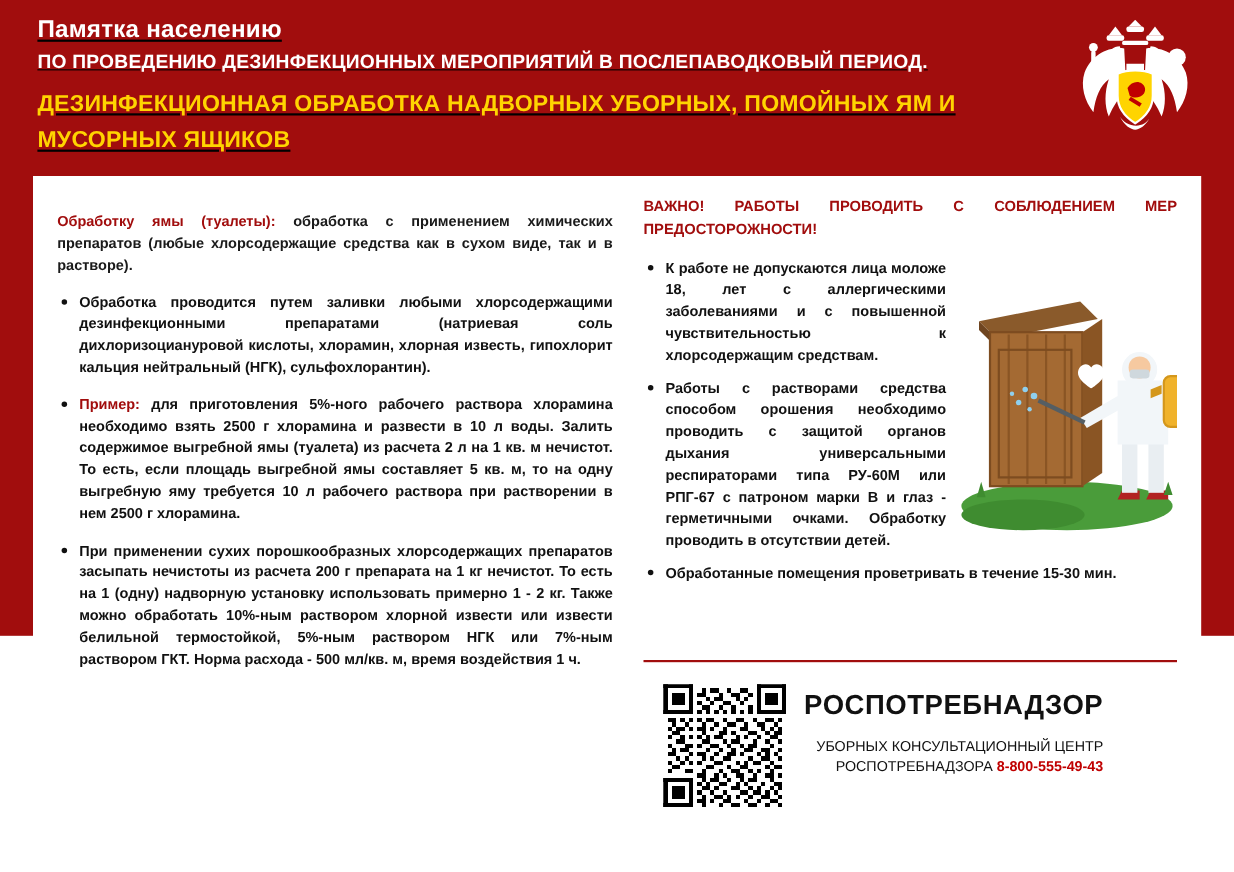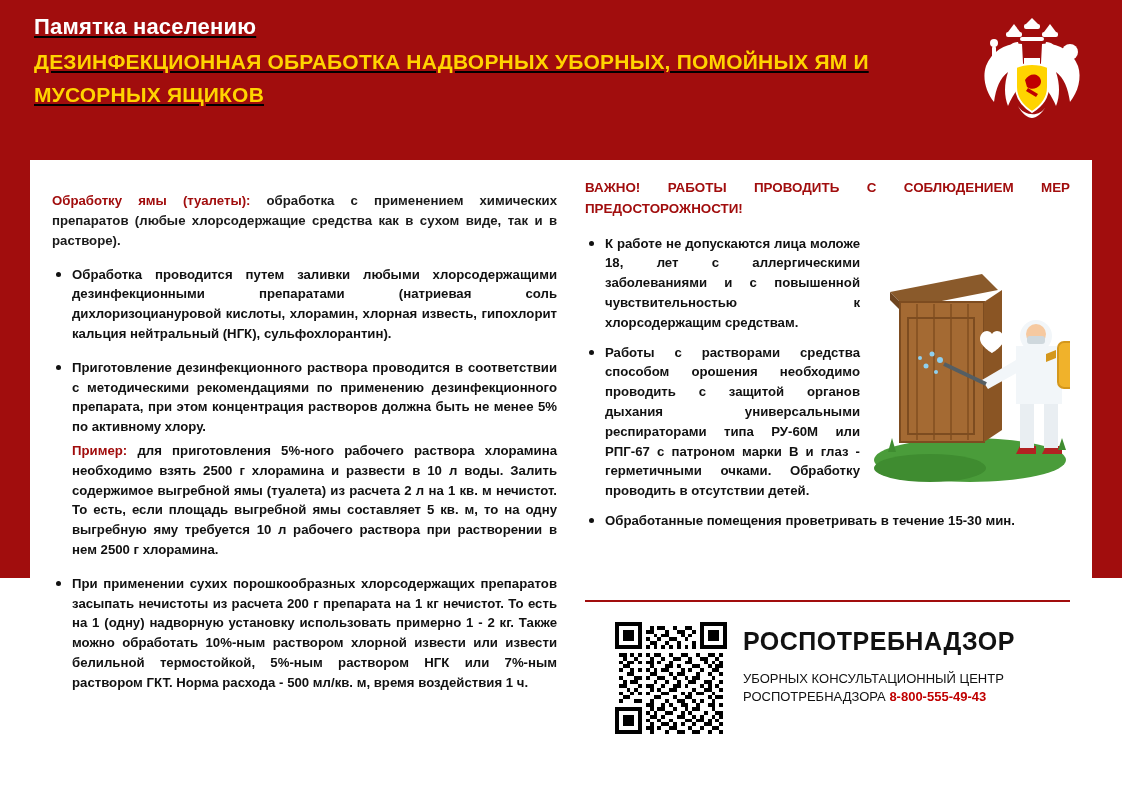--- a/index.html
+++ b/index.html
@@ -143,25 +143,26 @@
   }
   .divider {
     position: absolute;
     left: 10px;
     right: 22px;
     top: 440px;
     border-top: 2px solid #a10d0d;
   }
   .footer-block {
     position: absolute;
-    left: 40px;
+    left: 28px;
     right: 22px;
     top: 462px;
     display: flex;
     align-items: flex-start;
+    text-align: right;
   }
   .qr {
     width: 112px;
     height: 112px;
     flex: 0 0 112px;
     margin-right: 16px;
     background: #ffffff;
   }
   .foot-text {
     padding-top: 6px;
@@ -188,20 +189,21 @@
     display: block;
   }
 </style>
 </head>
 <body>
 
 <div class="poster">
 
   <div class="header">
     <div class="hdr-line1">Памятка населению</div>
+    <div class="hdr-line2">ПО ПРОВЕДЕНИЮ ДЕЗИНФЕКЦИОННЫХ МЕРОПРИЯТИЙ В ПОСЛЕПАВОДКОВЫЙ ПЕРИОД.</div>
     <div class="hdr-line3">ДЕЗИНФЕКЦИОННАЯ ОБРАБОТКА НАДВОРНЫХ УБОРНЫХ, ПОМОЙНЫХ ЯМ И МУСОРНЫХ ЯЩИКОВ</div>
 
     <div class="emblem">
       <svg viewBox="0 0 108 118" width="108" height="118" aria-hidden="true">
 
         <g fill="#ffffff">
 
           <path d="M30 14 l6 -8 6 8 z"></path>
           <path d="M66 14 l6 -8 6 8 z"></path>
           <rect x="28" y="14" width="16" height="5" rx="2"></rect>
@@ -240,21 +242,20 @@
     <div class="col-left">
       <p class="lead">
         <span class="em">Обработку ямы (туалеты):</span><span> обработка с применением химических препаратов (любые хлорсодержащие средства как в сухом виде, так и в растворе).</span>
       </p>
 
       <ul class="bullets">
         <li>
           <span>Обработка проводится путем заливки любыми хлорсодержащими дезинфекционными препаратами (натриевая соль дихлоризоциануровой кислоты, хлорамин, хлорная известь, гипохлорит кальция нейтральный (НГК), сульфохлорантин).</span>
         </li>
         <li>
-          <span>Приготовление дезинфекционного раствора проводится в соответствии с методическими рекомендациями по применению дезинфекционного препарата, при этом концентрация растворов должна быть не менее 5% по активному хлору.</span>
           <span class="example"><span class="lbl">Пример:</span><span> для приготовления 5%-ного рабочего раствора хлорамина необходимо взять 2500 г хлорамина и развести в 10 л воды. Залить содержимое выгребной ямы (туалета) из расчета 2 л на 1 кв. м нечистот. То есть, если площадь выгребной ямы составляет 5 кв. м, то на одну выгребную яму требуется 10 л рабочего раствора при растворении в нем 2500 г хлорамина.</span></span>
         </li>
         <li>
           <span>При применении сухих порошкообразных хлорсодержащих препаратов засыпать нечистоты из расчета 200 г препарата на 1 кг нечистот. То есть на 1 (одну) надворную установку использовать примерно 1 - 2 кг. Также можно обработать 10%-ным раствором хлорной извести или извести белильной термостойкой, 5%-ным раствором НГК или 7%-ным раствором ГКТ. Норма расхода - 500 мл/кв. м, время воздействия 1 ч.</span>
         </li>
       </ul>
     </div>
 
     <div class="col-right">
       <p class="right-title">ВАЖНО! РАБОТЫ ПРОВОДИТЬ С СОБЛЮДЕНИЕМ МЕР ПРЕДОСТОРОЖНОСТИ!</p>

